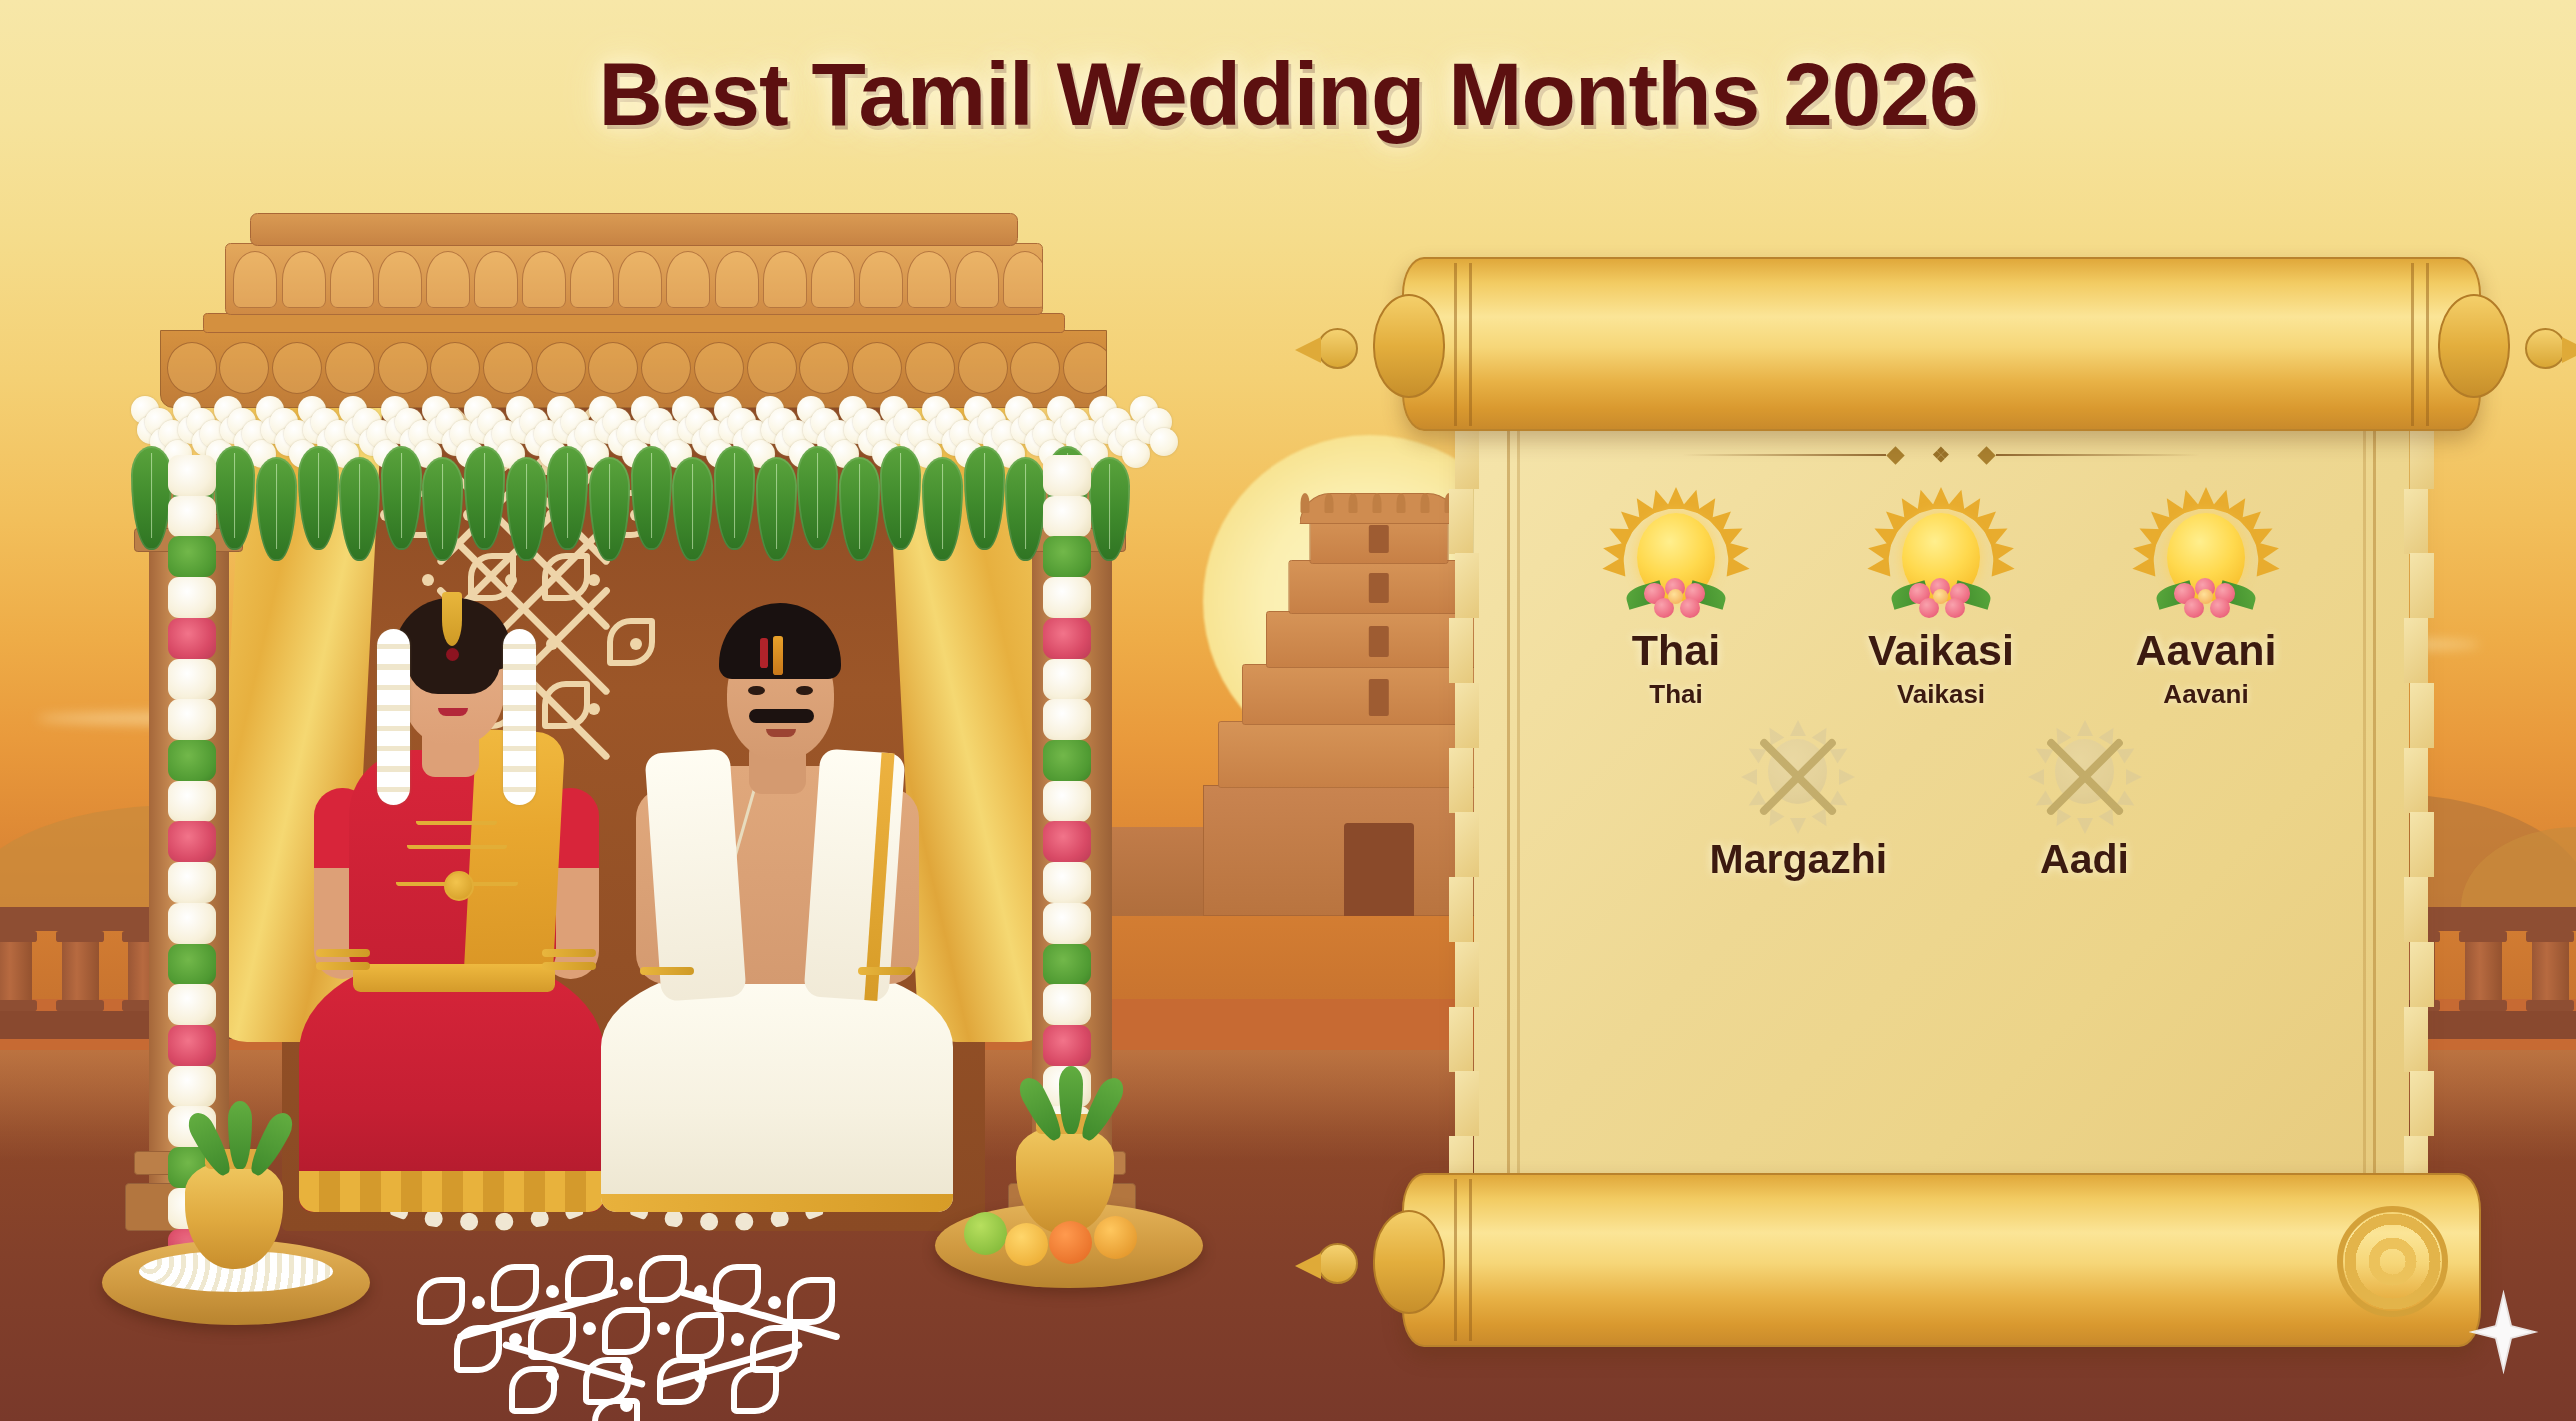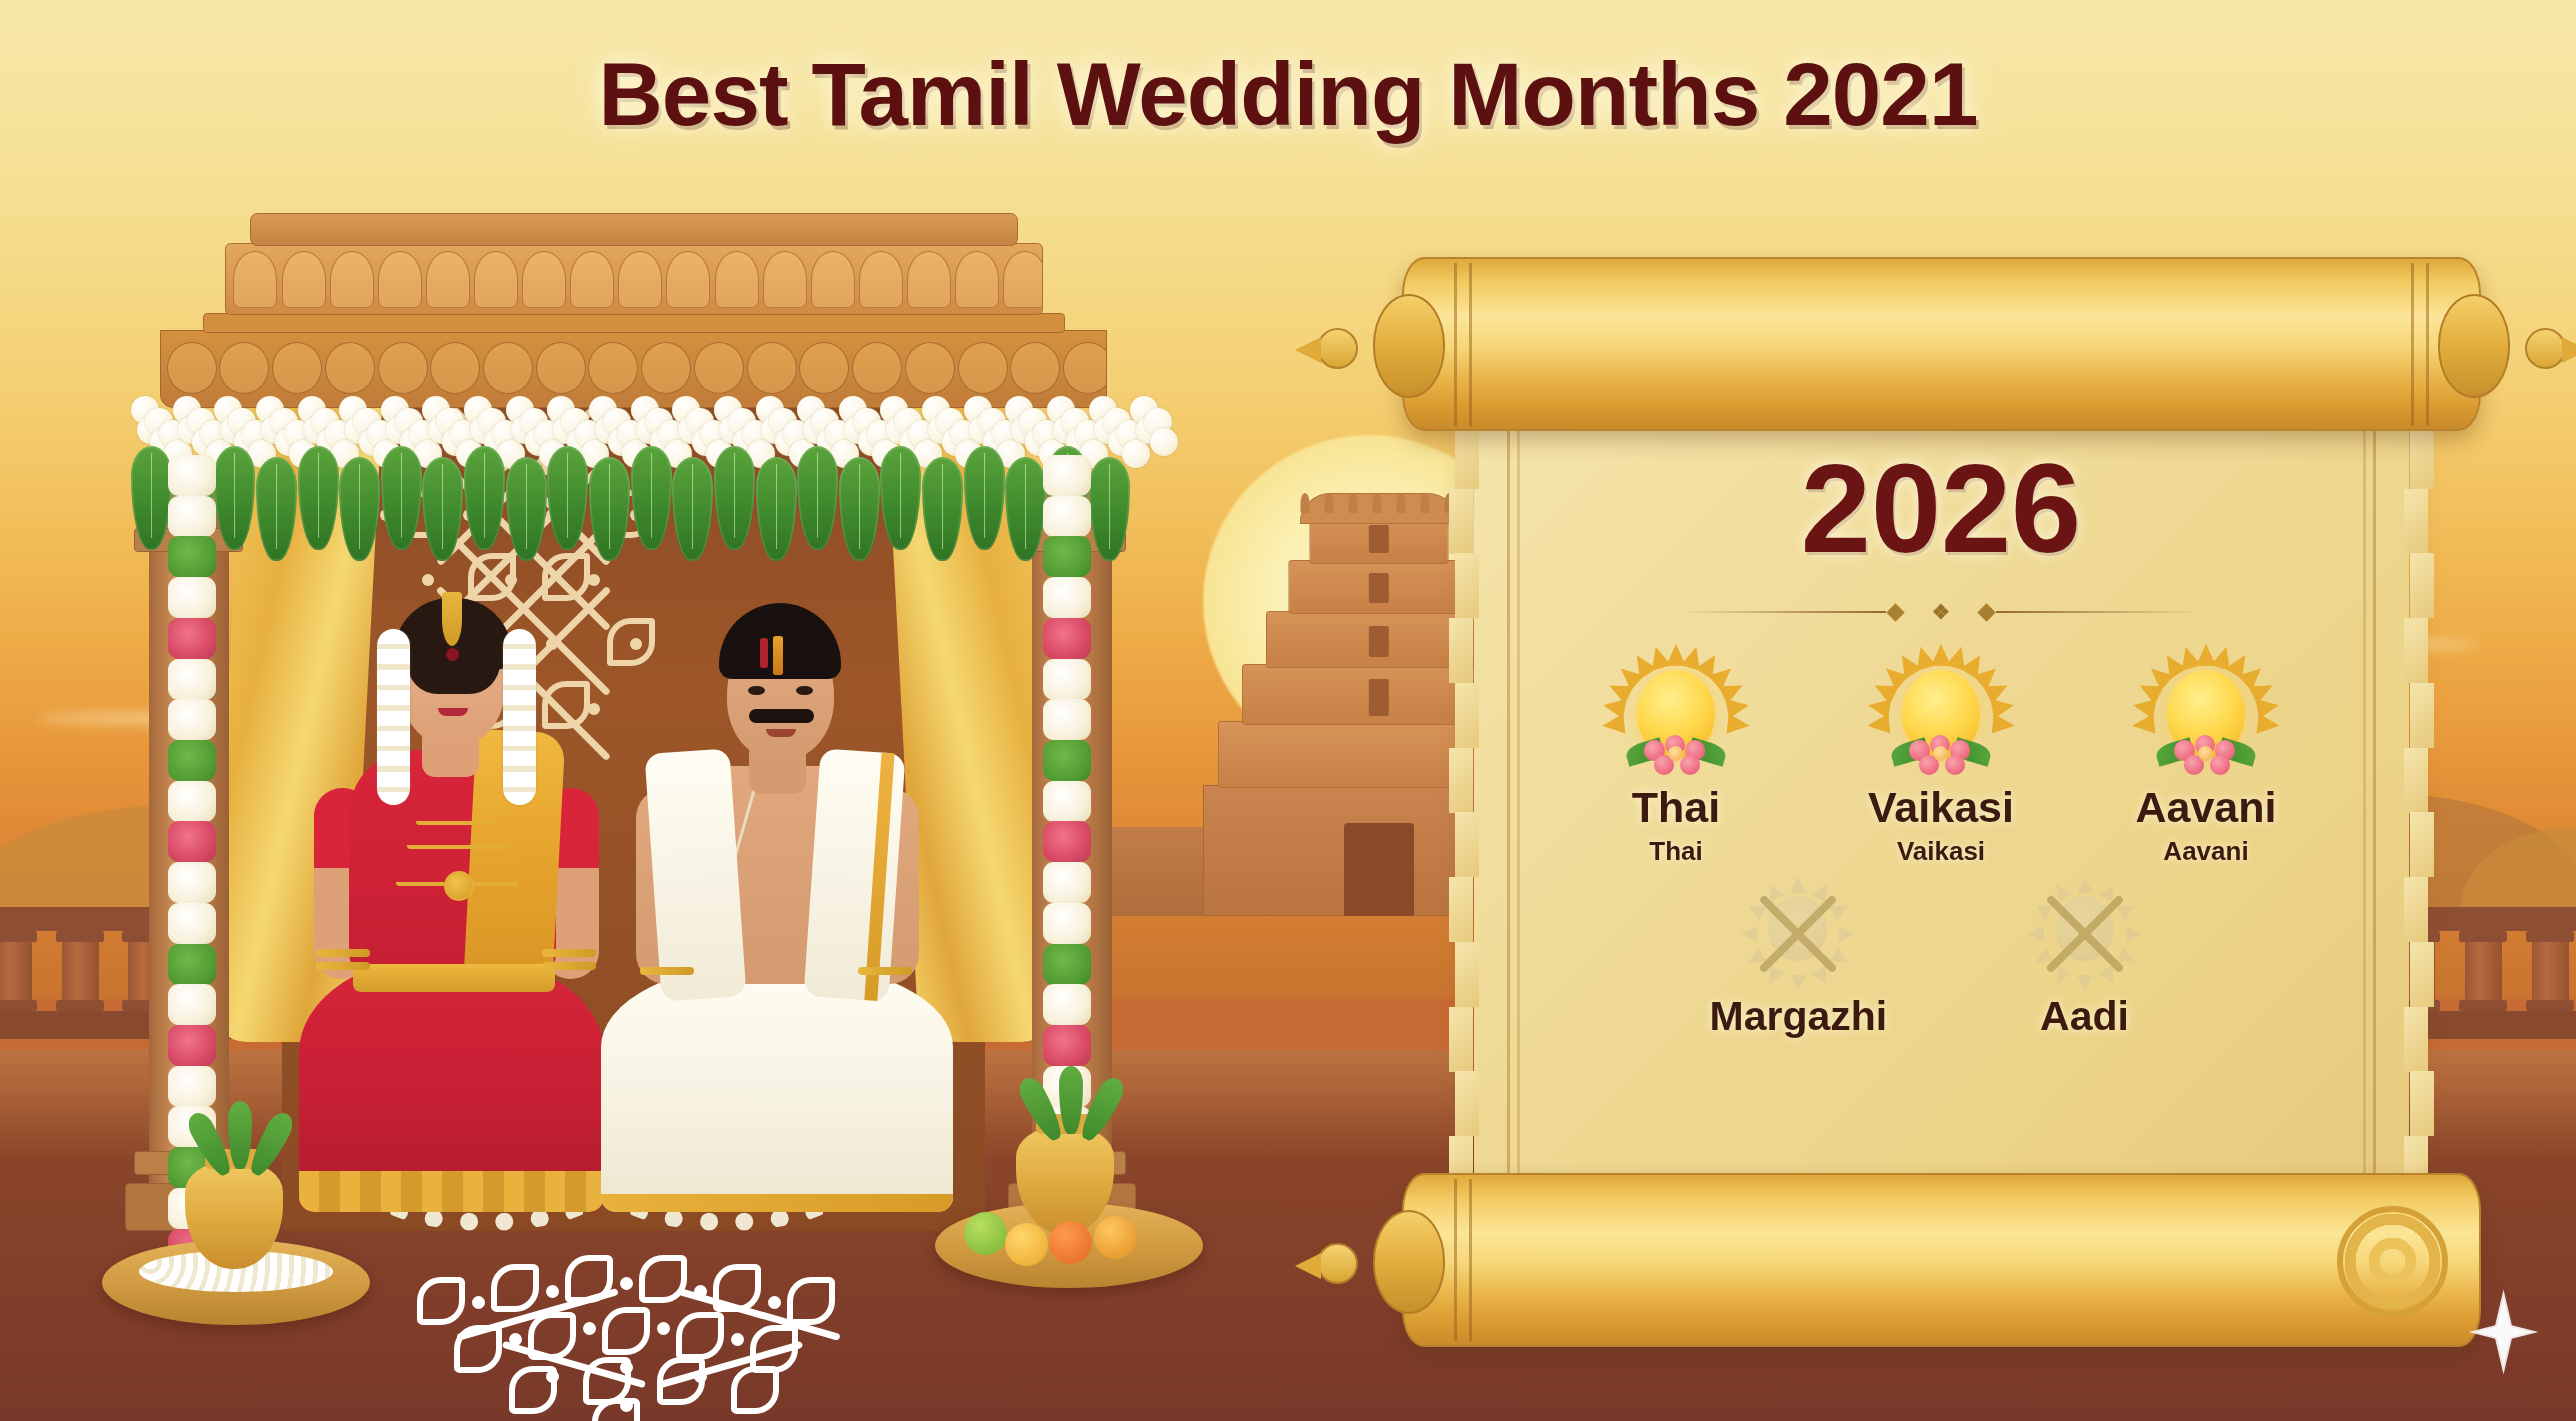--- a/index.html
+++ b/index.html
@@ -1181,21 +1181,21 @@
       <div class="kloop" style="left: 185px; top: 89px;"></div>
       <div class="kloop" style="left: 259px; top: 89px;"></div>
       <div class="kloop" style="left: 333px; top: 98px;"></div>
       <div class="kloop" style="left: 194px; top: 130px;"></div>
       <div class="kln" style="left: 56px; top: 43px; width: 167px; transform: rotate(-16deg);"></div>
       <div class="kln" style="left: 278px; top: 43px; width: 167px; transform: rotate(16deg);"></div>
       <div class="kln" style="left: 102px; top: 93px; width: 148px; transform: rotate(16deg);"></div>
       <div class="kln" style="left: 259px; top: 93px; width: 148px; transform: rotate(-16deg);"></div>
     </div>
 
-  <h1 class="title">Best Tamil Wedding Months 2021</h1>
+  <h1 class="title">Best Tamil Wedding Months 2026</h1>
 
   <div class="scroll">
 
     <div class="scroll-paper">
       <div class="deckle dl" id="dklL">
           <i style="top: 0px; left: -2.8px;"></i>
           <i style="top: 65px; left: 2.8px;"></i>
           <i style="top: 130px; left: -2.8px;"></i>
           <i style="top: 194px; left: 2.8px;"></i>
           <i style="top: 259px; left: -2.8px;"></i>
@@ -1226,21 +1226,20 @@
           <i style="top: 842px; left: 2.8px;"></i>
         </div>
       <div class="paper-rule l1"></div>
       <div class="paper-rule l2"></div>
       <div class="paper-rule r1"></div>
       <div class="paper-rule r2"></div>
     </div>
 
     <div class="scroll-body">
 
-      <div class="year">2026</div>
 
       <div class="divider">
         <div class="bar"></div>
         <div class="bar r"></div>
         <div class="dia l"></div>
         <div class="dia r"></div>
         <div class="orn">❖</div>
       </div>
 
       <div class="months-good" id="goodRow">

